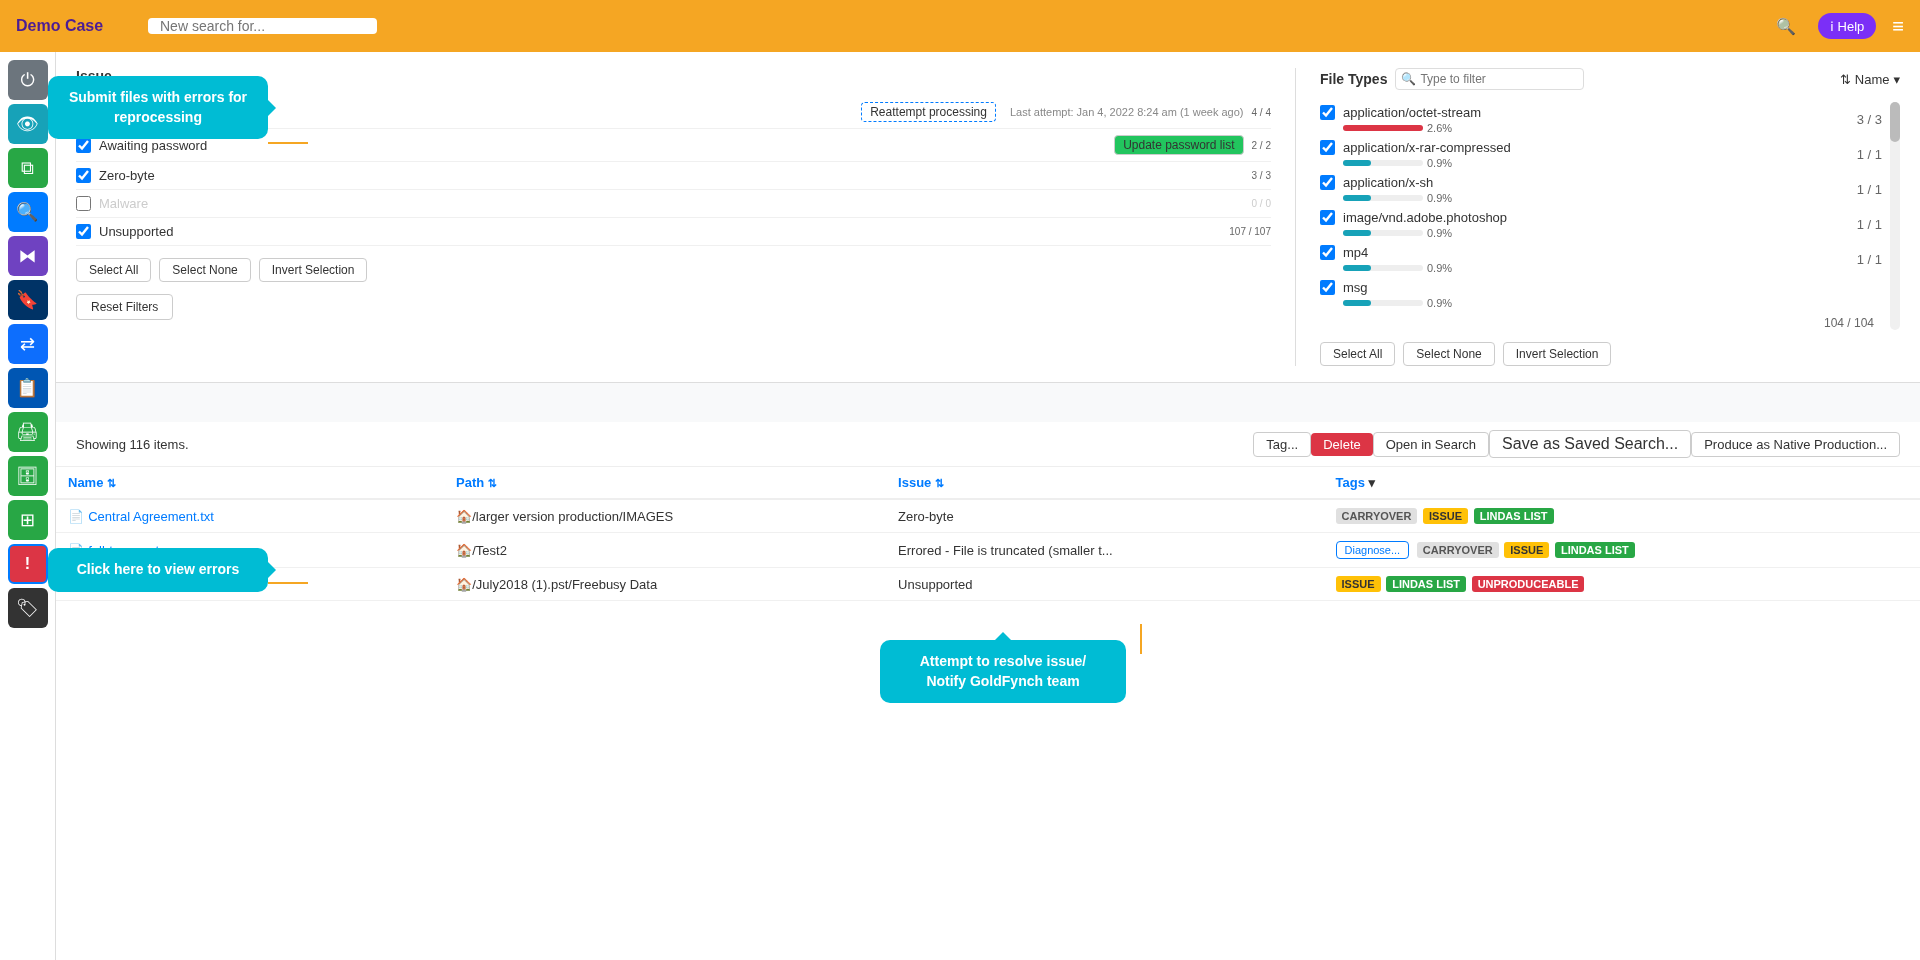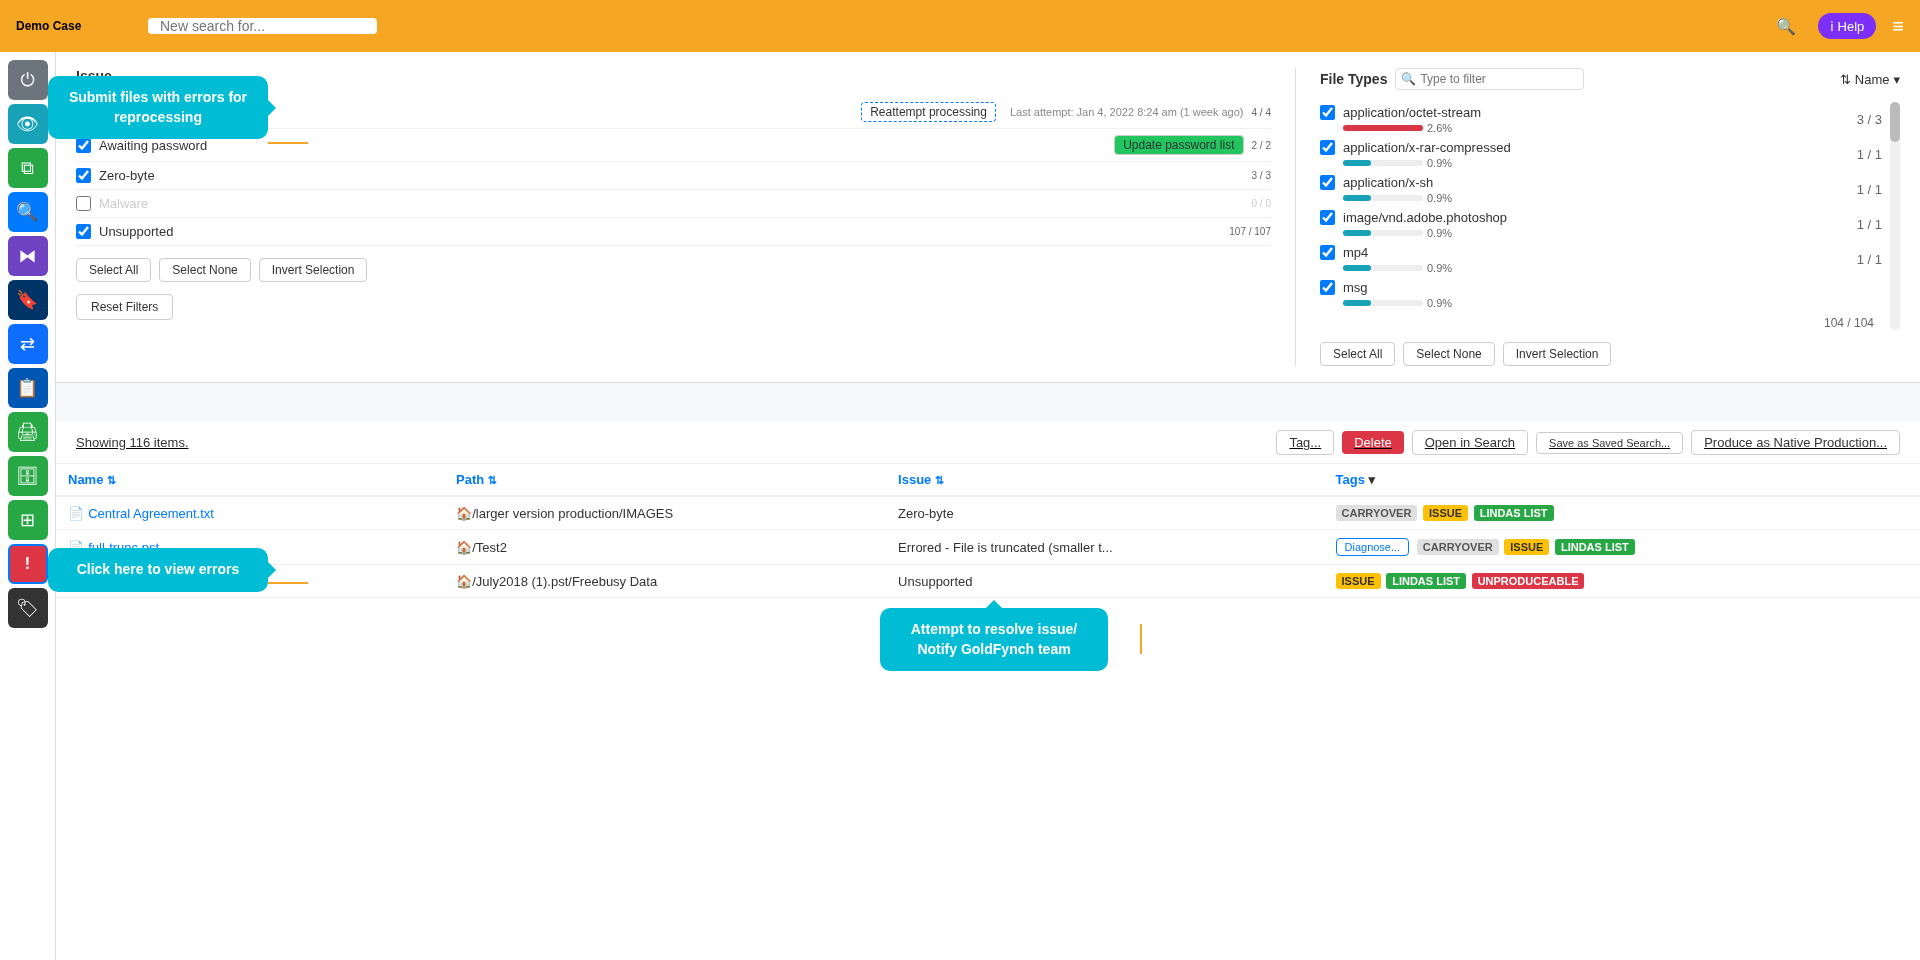--- a/index.html
+++ b/index.html
@@ -10,23 +10,23 @@
       background: #F5A623;
       height: 52px;
       display: flex;
       align-items: center;
       padding: 0 16px;
       gap: 12px;
       position: absolute;
       top: 0; left: 0; right: 0;
     }
     .top-bar-title {
-      color: #000000;
+      color: #4c1d95;
       font-weight: bold;
-      font-size: 12px;
+      font-size: 16px;
       white-space: nowrap;
       min-width: 120px;
     }
     .top-search-bar {
       flex: 1;
       background: white;
       border: none;
       border-radius: 4px;
       height: 16px;
       padding: 0 36px 0 12px;
@@ -237,28 +237,26 @@
       top: 370px;
       left: 0; right: 0; bottom: 0;
       background: white;
     }
 
     .results-toolbar {
       display: flex;
       align-items: center;
       padding: 8px 20px;
       border-bottom: 1px solid #eee;
-      gap: 8px;
-      text-decoration: underline;
     }
     .showing-text { font-size: 13px; color: #333; flex: 1; }
     .tag-btn { background: white; border: 1px solid #ccc; border-radius: 4px; padding: 4px 12px; font-size: 13px; cursor: pointer; color: #333; }
     .delete-btn { background: #dc3545; border: none; border-radius: 4px; padding: 4px 12px; font-size: 13px; cursor: pointer; color: white; }
     .open-search-btn { background: white; border: 1px solid #ccc; border-radius: 4px; padding: 4px 12px; font-size: 13px; cursor: pointer; color: #333; }
-    .save-search-btn { background: white; border: 1px solid #ccc; border-radius: 4px; padding: 4px 12px; font-size: 11px; cursor: pointer; color: #333; }
+    .save-search-btn { background: white; border: 1px solid #ccc; border-radius: 4px; padding: 4px 12px; font-size: 16px; cursor: pointer; color: #333; }
     .produce-btn { background: white; border: 1px solid #ccc; border-radius: 4px; padding: 4px 12px; font-size: 13px; cursor: pointer; color: #333; }
 
     
     .results-table {
       width: 100%;
       border-collapse: collapse;
       font-size: 13px;
     }
     .results-table th {
       padding: 8px 12px;
@@ -334,22 +332,22 @@
     }
     .tooltip-errors::after {
       right: -16px;
       top: 50%;
       transform: translateY(-50%);
       border-left-color: #00BCD4;
     }
 
     .tooltip-diagnose {
       left: 880px;
-      top: 608px;
-      width: 228px;
+      top: 640px;
+      width: 246px;
     }
     .tooltip-diagnose::after {
       left: 50%;
       top: -16px;
       transform: translateX(-50%);
       border-bottom-color: #00BCD4;
     }
 
     .col-sort { color: #007bff; font-size: 11px; }
 

